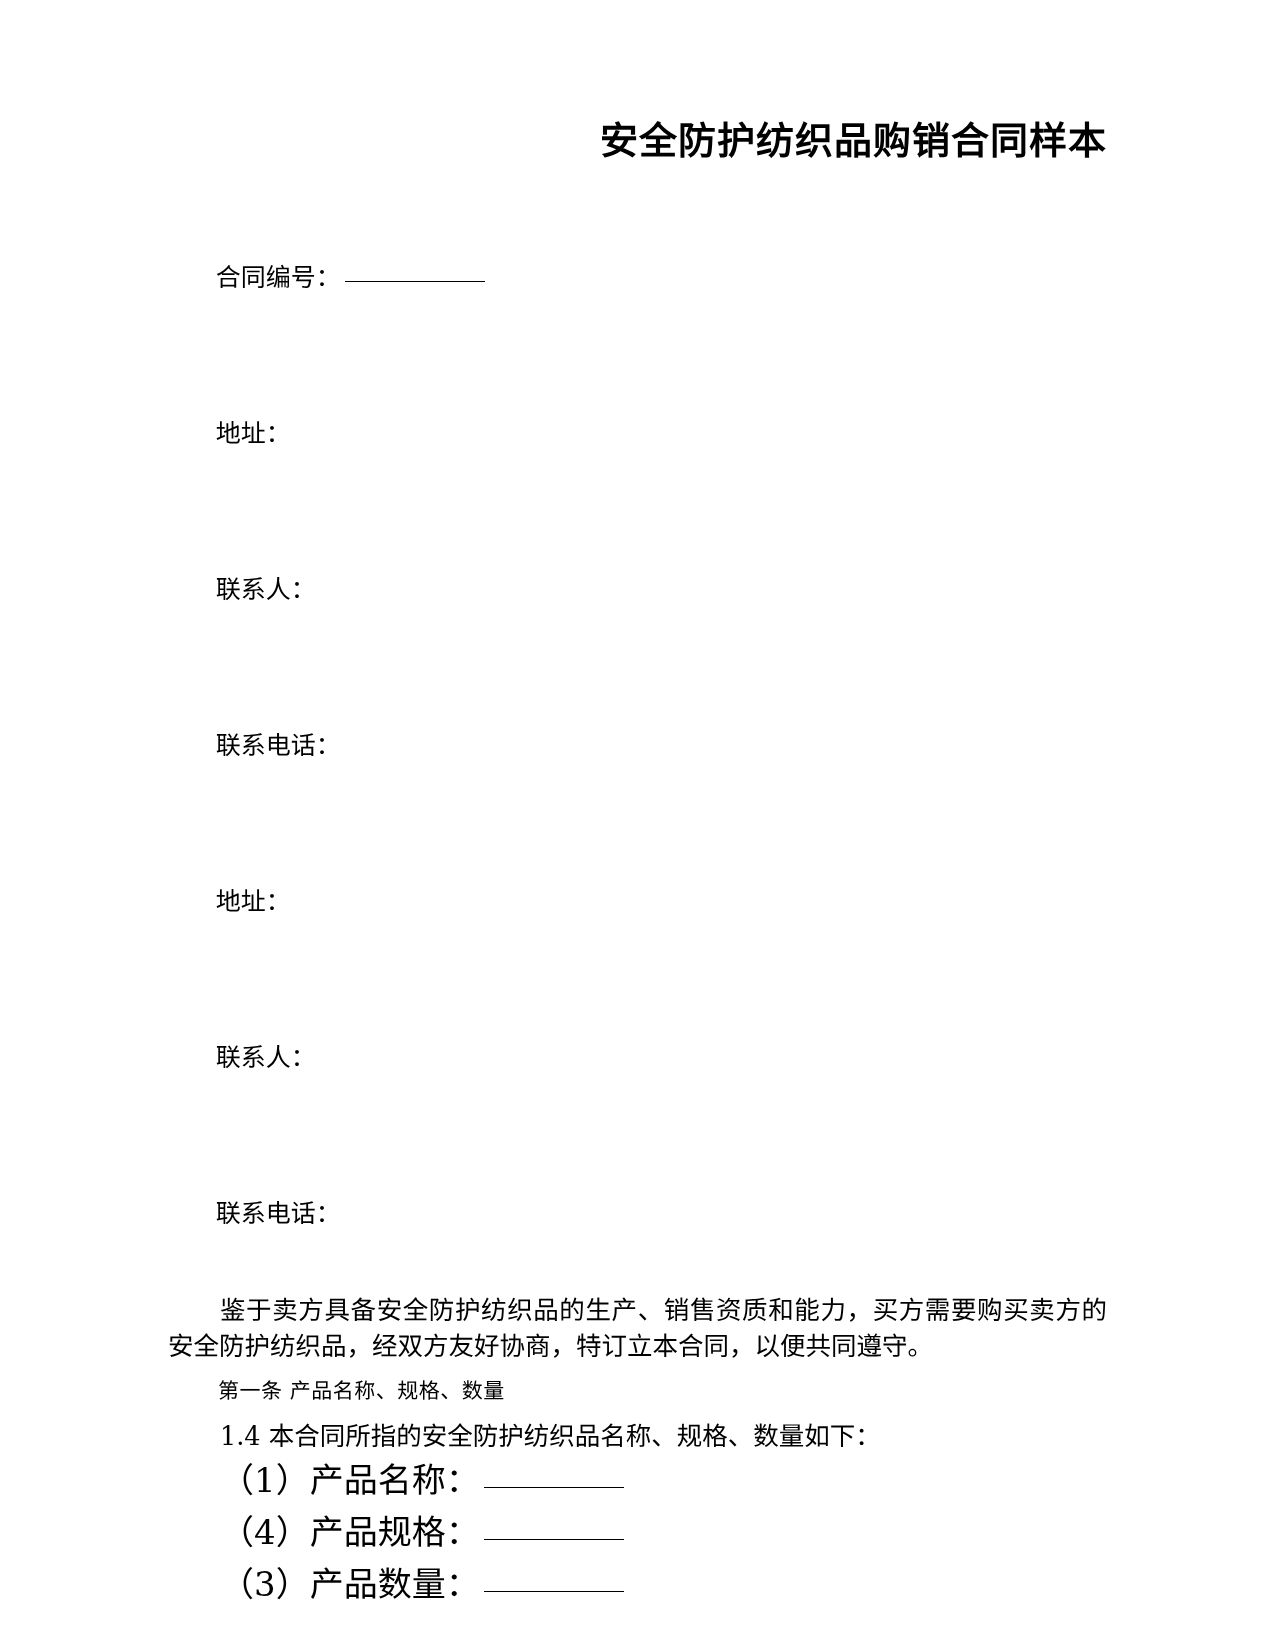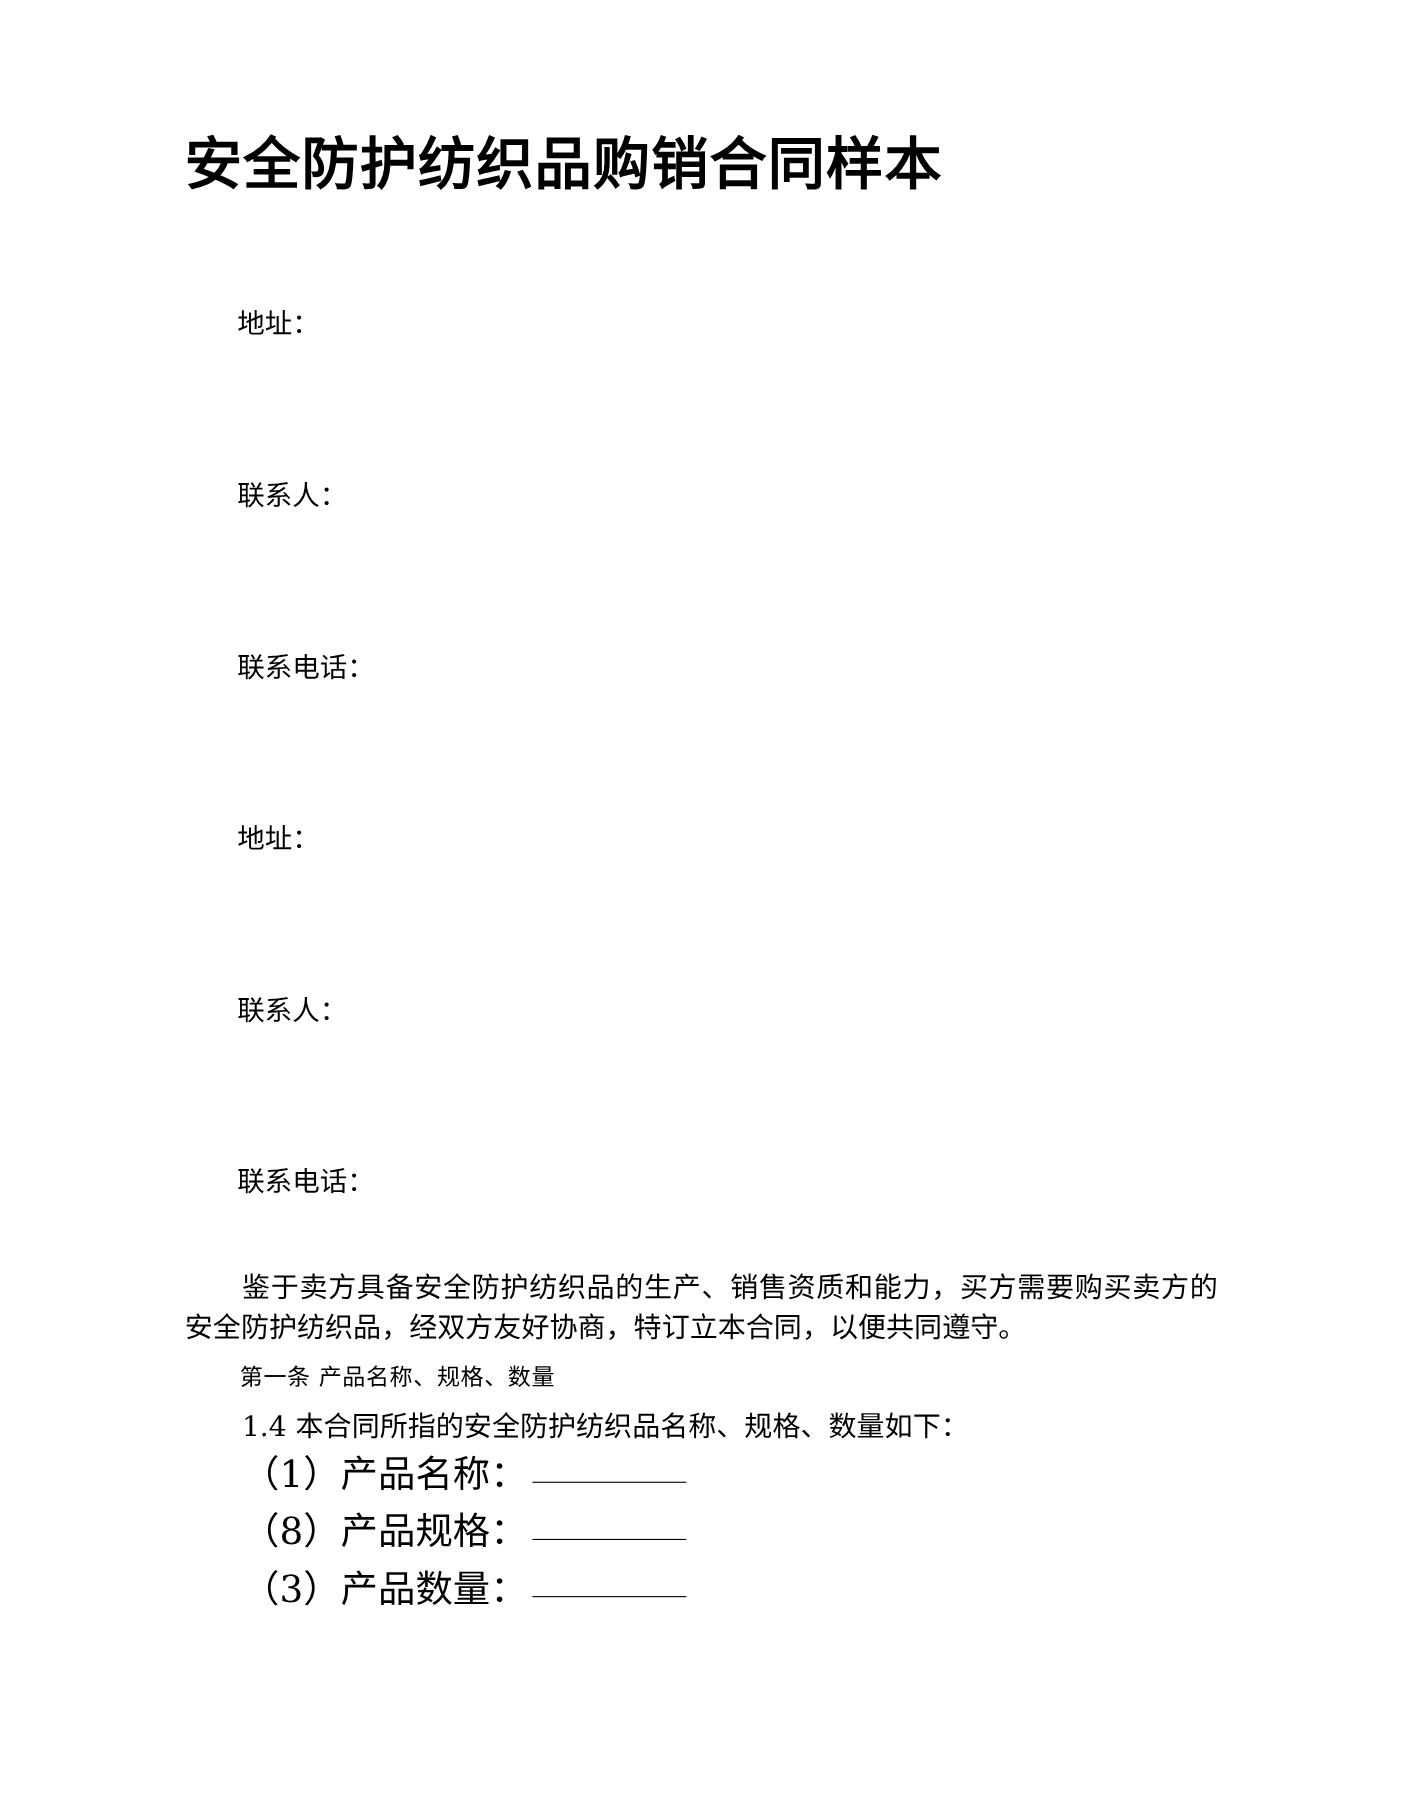--- a/index.html
+++ b/index.html
@@ -18,23 +18,23 @@
     height: 1650px;
     margin: 0 auto;
     background: #ffffff;
     box-sizing: border-box;
     padding: 118px 168px 60px 168px;
     overflow: hidden;
   }
   .doc-title {
     font-family: "DejaVu Sans", "Liberation Sans", sans-serif;
     font-weight: bold;
-    font-size: 52px;
+    font-size: 38px;
     line-height: 1.25;
-    text-align: left;
+    text-align: right;
     letter-spacing: 1px;
     margin: 0 0 34px 0;
   }
   .line {
     font-size: 25px;
     line-height: 52px;
     margin: 0;
     white-space: pre-wrap;
   }
   .indent-1 {
@@ -75,20 +75,23 @@
 </style>
 </head>
 <body>
 
 <div class="page">
 
   <h1 class="doc-title">安全防护纺织品购销合同样本</h1>
 
   <div>
     <p class="line indent-1">
+      <span>合同编号：</span><span class="blank"></span>
+    </p>
+    <p class="line indent-1">
       <span>地址：</span>
     </p>
     <p class="line indent-1">
       <span>联系人：</span>
     </p>
     <p class="line indent-1">
       <span>联系电话：</span>
     </p>
     <p class="line indent-1">
       <span>地址：</span>
@@ -102,19 +105,19 @@
   </div>
 
   <p class="para">鉴于卖方具备安全防护纺织品的生产、销售资质和能力，买方需要购买卖方的安全防护纺织品，经双方友好协商，特订立本合同，以便共同遵守。</p>
 
   <h2 class="clause-heading">第一条  产品名称、规格、数量</h2>
   <p class="para">1.4  本合同所指的安全防护纺织品名称、规格、数量如下：</p>
   <p class="sub-item">
     <span class="label">（1）产品名称：</span><span class="blank"></span>
   </p>
   <p class="sub-item">
-    <span class="label">（8）产品规格：</span><span class="blank"></span>
+    <span class="label">（4）产品规格：</span><span class="blank"></span>
   </p>
   <p class="sub-item">
     <span class="label">（3）产品数量：</span><span class="blank"></span>
   </p>
 
 </div>
 
 </body></html>

